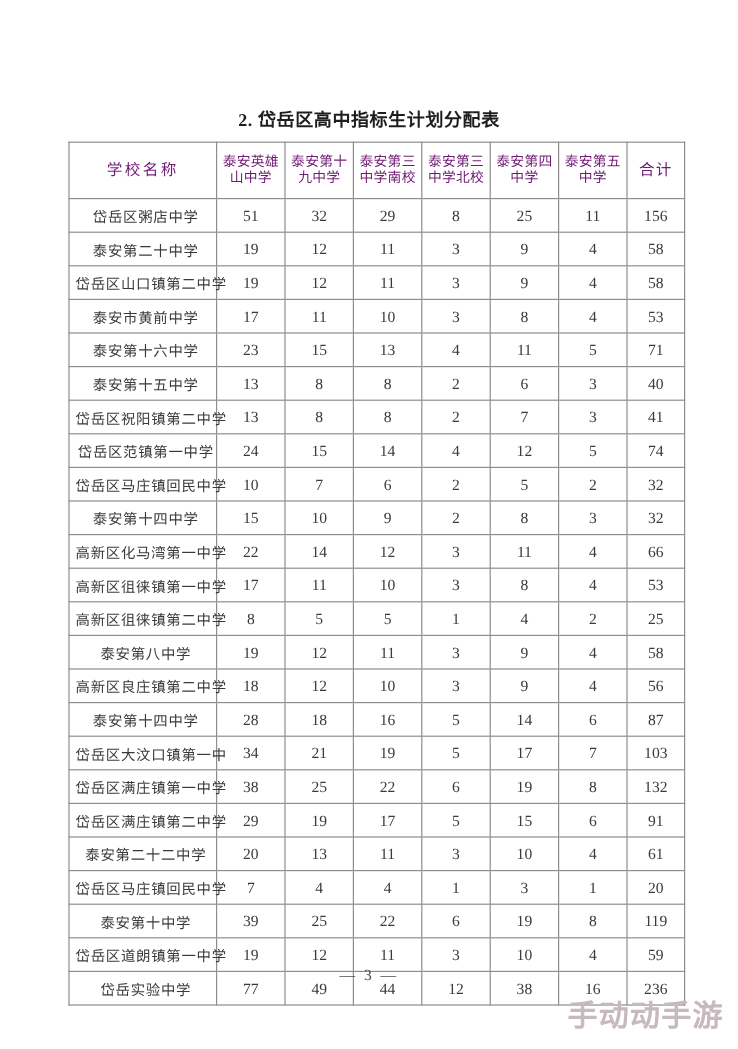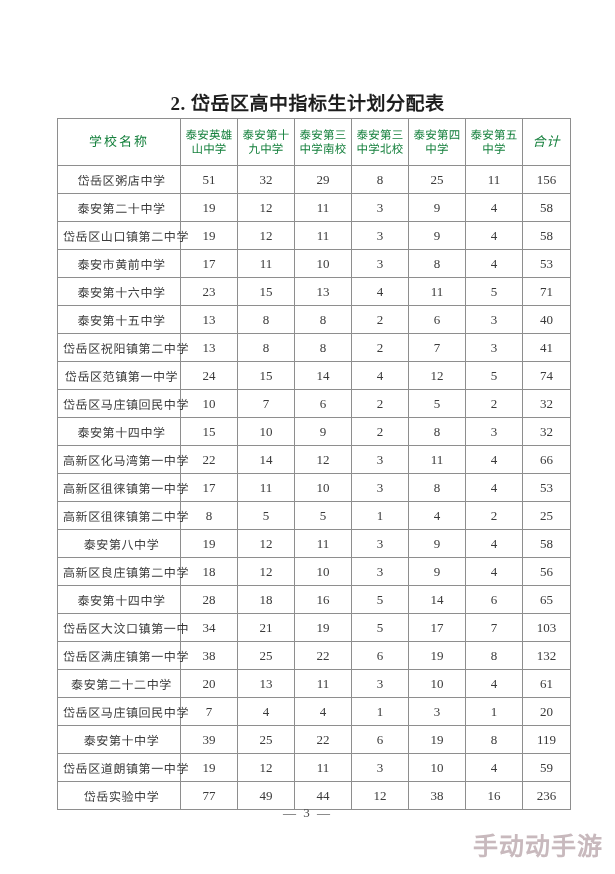--- a/index.html
+++ b/index.html
@@ -21,21 +21,21 @@
     width: 615px;
     height: 874px;
     box-sizing: border-box;
   }
   .doc-title {
     position: absolute;
     left: 0;
     top: 88px;
     width: 615px;
     text-align: center;
-    font-size: 19px;
+    font-size: 15px;
     font-weight: 700;
     letter-spacing: 0.5px;
     color: #1e1e1e;
     font-family: "Liberation Serif", "DejaVu Serif", serif;
   }
   .table-wrap {
     position: absolute;
     left: 57px;
     top: 118px;
     width: 501px;
@@ -53,31 +53,30 @@
     font-weight: normal;
     color: #3a3a3a;
     vertical-align: middle;
     text-align: center;
     font-family: "Liberation Serif", "DejaVu Serif", serif;
   }
   table.alloc thead th {
     height: 46px;
     font-size: 11.5px;
     line-height: 1.25;
-    color: #15803d;
+    color: #701a75;
     letter-spacing: 0.2px;
   }
   table.alloc thead th.col-school {
     font-size: 13px;
     letter-spacing: 2px;
   }
   table.alloc thead th.col-total {
     font-size: 13px;
     letter-spacing: 1px;
-    font-style: italic;
   }
   table.alloc tbody td {
     height: 27px;
     font-size: 12.5px;
   }
   table.alloc tbody td.school {
     text-align: center;
     padding-left: 5px;
     font-size: 12px;
     letter-spacing: 0.6px;
@@ -297,21 +296,21 @@
             <td class="num">56</td>
           </tr>
           <tr>
             <td class="school">泰安第十四中学</td>
             <td class="num">28</td>
             <td class="num">18</td>
             <td class="num">16</td>
             <td class="num">5</td>
             <td class="num">14</td>
             <td class="num">6</td>
-            <td class="num">65</td>
+            <td class="num">87</td>
           </tr>
           <tr>
             <td class="school">岱岳区大汶口镇第一中</td>
             <td class="num">34</td>
             <td class="num">21</td>
             <td class="num">19</td>
             <td class="num">5</td>
             <td class="num">17</td>
             <td class="num">7</td>
             <td class="num">103</td>
@@ -320,20 +319,30 @@
             <td class="school">岱岳区满庄镇第一中学</td>
             <td class="num">38</td>
             <td class="num">25</td>
             <td class="num">22</td>
             <td class="num">6</td>
             <td class="num">19</td>
             <td class="num">8</td>
             <td class="num">132</td>
           </tr>
           <tr>
+            <td class="school">岱岳区满庄镇第二中学</td>
+            <td class="num">29</td>
+            <td class="num">19</td>
+            <td class="num">17</td>
+            <td class="num">5</td>
+            <td class="num">15</td>
+            <td class="num">6</td>
+            <td class="num">91</td>
+          </tr>
+          <tr>
             <td class="school">泰安第二十二中学</td>
             <td class="num">20</td>
             <td class="num">13</td>
             <td class="num">11</td>
             <td class="num">3</td>
             <td class="num">10</td>
             <td class="num">4</td>
             <td class="num">61</td>
           </tr>
           <tr>

